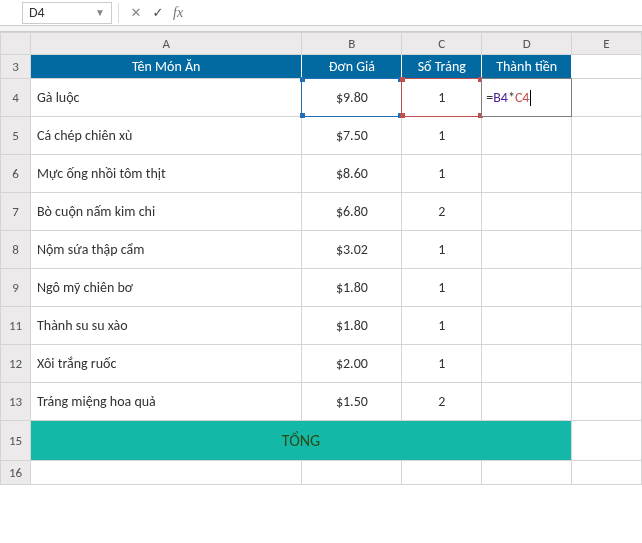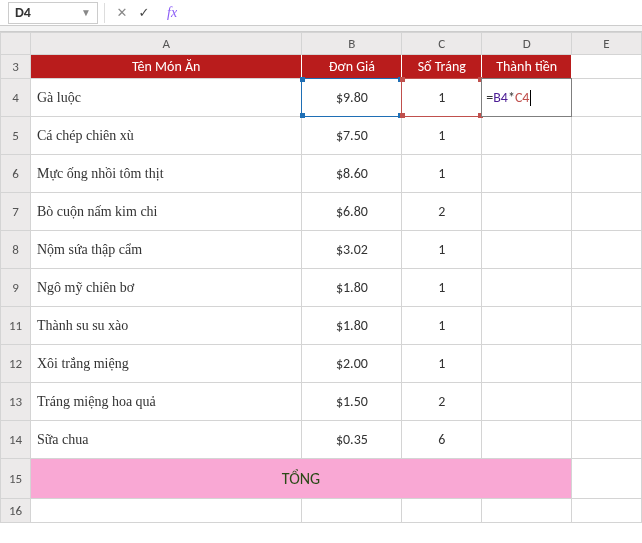--- a/index.html
+++ b/index.html
@@ -1,46 +1,46 @@
 <!DOCTYPE html>
 <html><head>
 <meta charset="utf-8">
 <style>
 * { box-sizing: border-box; margin: 0; padding: 0; }
 body { font-family: Calibri, Arial, sans-serif; font-size: 14px; background: #fff; color: #333; }
 .formula-bar { display: flex; align-items: center; height: 26px; border-bottom: 1px solid #ccc; background: #fff; }
-.name-box { width: 90px; height: 22px; border: 1px solid #ccc; background: #fff; display: flex; align-items: center; padding: 0 6px; margin: 2px 0 2px 8px; font-weight: bold; }
+.name-box { width: 90px; height: 22px; border: 1px solid #ccc; background: #fff; display: flex; align-items: center; padding: 0 6px; margin: 2px 0 2px 22px; }
 .name-box .dd { margin-left: auto; color: #888; font-size: 10px; }
 .fb-divider { width: 1px; height: 20px; background: #ddd; margin: 0 6px; }
 .fb-btn { width: 22px; text-align: center; color: #888; font-size: 13px; cursor: pointer; }
 .fb-btn.ok { color: #444; }
-.fx { font-style: italic; font-family: "Times New Roman", serif; color: #8b5cf6; padding: 0 4px; margin-left: 8px; }
+.fx { font-style: italic; font-family: "Times New Roman", serif; color: #737373; padding: 0 4px; }
 .formula-input { flex: 1; padding: 0 6px; color: #333; }
 .ruler-sep { height: 6px; background: #f4f4f4; border-bottom: 1px solid #ccc; }
 
 .sheet { border-collapse: collapse; table-layout: fixed; }
 .sheet th, .sheet td { border: 1px solid #d4d4d4; background: #fff; font-weight: normal; }
 .sheet .rowhdr, .sheet .colhdr, .sheet .corner { background: #eceaea; color: #555; text-align: center; font-size: 13px; }
 .sheet .colhdr { height: 22px; }
 .sheet .rowhdr { width: 30px; }
 .corner { width: 30px; height: 22px; }
 
 .w-a { width: 272px; }
 .w-b { width: 100px; }
 .w-c { width: 80px; }
 .w-d { width: 90px; }
 .w-e { width: 70px; }
 
 .datarow td { height: 38px; vertical-align: middle; }
-.headerrow td.datacell { background: #b91c1c; color: #fff; text-align: center; font-weight: normal; border-right: 1px solid #fff; margin-left: 24px; }
+.headerrow td.datacell { background: #0369a1; color: #fff; text-align: center; font-weight: normal; border-right: 1px solid #fff; margin-left: 24px; }
 .headerrow td.datacell:last-of-type { border-right: 1px solid #d4d4d4; }
 .headerrow td { height: 24px; }
 .headerrow .rowhdr { background: #eceaea; }
 
-.cell-name { padding: 0 6px; font-family: Liberation Serif, serif; }
+.cell-name { padding: 0 6px; }
 .cell-price { text-align: center; }
 .cell-qty { text-align: center; }
 .cell-total { padding: 0 6px; }
 .cell-empty { background: #fff; }
 
 .edit-cell { position: relative; padding: 0; }
 .edit-box { position: absolute; inset: -1px; border: 1px solid #7f7f7f; background: #fff; display: flex; align-items: center; padding: 0 4px; font-size: 14px; }
 .ref-b { color: #4c1d95; }
 .ref-c { color: #c0504d; }
 .edit-cursor { display: inline-block; width: 1px; height: 16px; background: #000; vertical-align: middle; margin-left: 1px; }
@@ -50,21 +50,21 @@
 .ref-border-red { position: relative; }
 .ref-border-red::after { content: ""; position: absolute; inset: -1px; border: 1.5px solid #c0504d; pointer-events: none; }
 .ref-border-blue .cd, .ref-border-red .cd { position: absolute; width: 5px; height: 5px; }
 .ref-border-blue .cd { background: #1f6fb5; }
 .ref-border-red .cd { background: #c0504d; }
 .cd.tl { top: -2px; left: -2px; }
 .cd.tr { top: -2px; right: -2px; }
 .cd.bl { bottom: -2px; left: -2px; }
 .cd.br { bottom: -2px; right: -2px; }
 
-.totalrow td { height: 40px; background: #f9a8d4; vertical-align: middle; }
+.totalrow td { height: 40px; background: #14b8a6; vertical-align: middle; }
 .totalrow .rowhdr { background: #eceaea; }
 .totalrow .tong { text-align: center; font-size: 16px; color: #2a4a17; }
 
 .blankrow td { height: 24px; }
 </style>
 </head>
 <body>
 
 <div class="formula-bar">
   <div class="name-box">
@@ -158,42 +158,34 @@
   <tr class="datarow">
     <td class="rowhdr">11</td>
     <td class="cell-name">Thành su su xào</td>
     <td class="cell-price">$1.80</td>
     <td class="cell-qty">1</td>
     <td class="cell-total"></td>
     <td class="cell-empty"></td>
   </tr>
   <tr class="datarow">
     <td class="rowhdr">12</td>
-    <td class="cell-name">Xôi trắng miệng</td>
+    <td class="cell-name">Xôi trắng ruốc</td>
     <td class="cell-price">$2.00</td>
     <td class="cell-qty">1</td>
     <td class="cell-total"></td>
     <td class="cell-empty"></td>
   </tr>
   <tr class="datarow">
     <td class="rowhdr">13</td>
     <td class="cell-name">Tráng miệng hoa quả</td>
     <td class="cell-price">$1.50</td>
     <td class="cell-qty">2</td>
     <td class="cell-total"></td>
     <td class="cell-empty"></td>
   </tr>
-  <tr class="datarow">
-    <td class="rowhdr">14</td>
-    <td class="cell-name">Sữa chua</td>
-    <td class="cell-price">$0.35</td>
-    <td class="cell-qty">6</td>
-    <td class="cell-total"></td>
-    <td class="cell-empty"></td>
-  </tr>
 
   <tr class="totalrow">
     <td class="rowhdr">15</td>
     <td colspan="4" class="tong">TỔNG</td>
     <td class="cell-empty" style="background:#fff"></td>
   </tr>
 
   <tr class="blankrow">
     <td class="rowhdr">16</td>
     <td class="cell-empty"></td>

